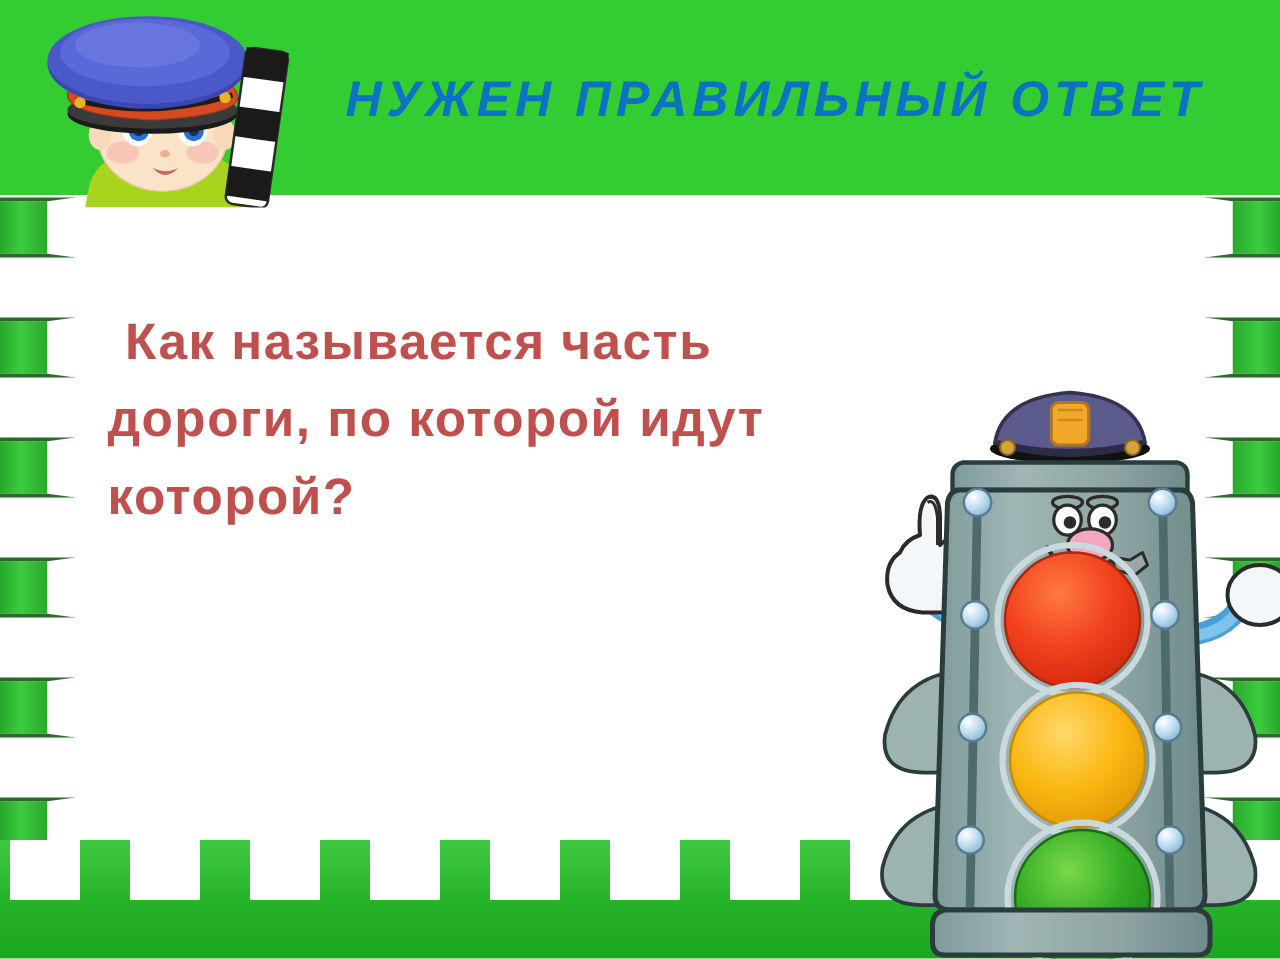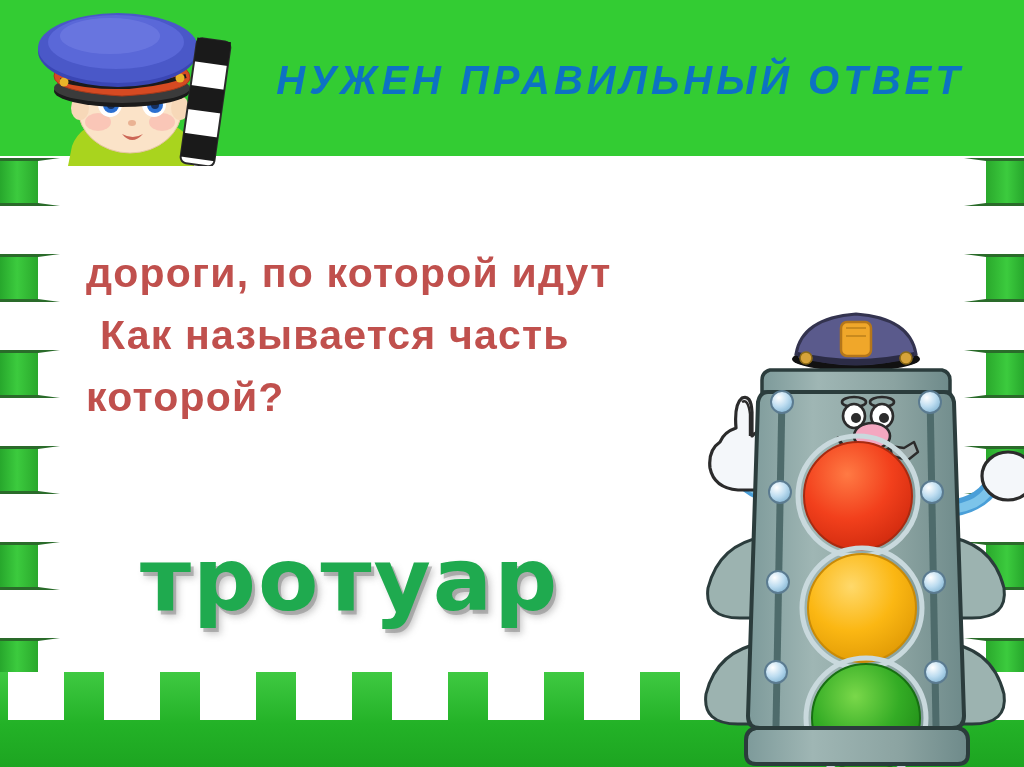--- a/index.html
+++ b/index.html
@@ -232,26 +232,25 @@
       <g transform="rotate(8 200 110)">
         <rect x="178" y="44" width="34" height="126" rx="6" fill="#ffffff" stroke="#2a2a2a" stroke-width="2"></rect>
         <rect x="178" y="44" width="34" height="24" fill="#1a1a1a"></rect>
         <rect x="178" y="92" width="34" height="24" fill="#1a1a1a"></rect>
         <rect x="178" y="140" width="34" height="24" fill="#1a1a1a"></rect>
       </g>
     </svg>
   </div>
 
   <div class="question">
+    <span class="ql ql-1">Как  называется  часть</span>
     <span class="ql ql-2">дороги, по  которой  идут</span>
-    <span class="ql ql-1">Как  называется  часть</span>
     <span class="ql ql-3">которой?</span>
   </div>
 
-  <div class="answer">тротуар</div>
 
   <div class="traffic-light">
     <svg viewBox="0 0 340 471" width="340" height="471" xmlns="http://www.w3.org/2000/svg">
       <defs>
         <linearGradient id="bodyGrad" x1="0" y1="0" x2="1" y2="0">
           <stop offset="0%" stop-color="#7d9a9a"></stop>
           <stop offset="30%" stop-color="#9fb6b4"></stop>
           <stop offset="70%" stop-color="#8ba3a1"></stop>
           <stop offset="100%" stop-color="#6e8a8a"></stop>
         </linearGradient>

